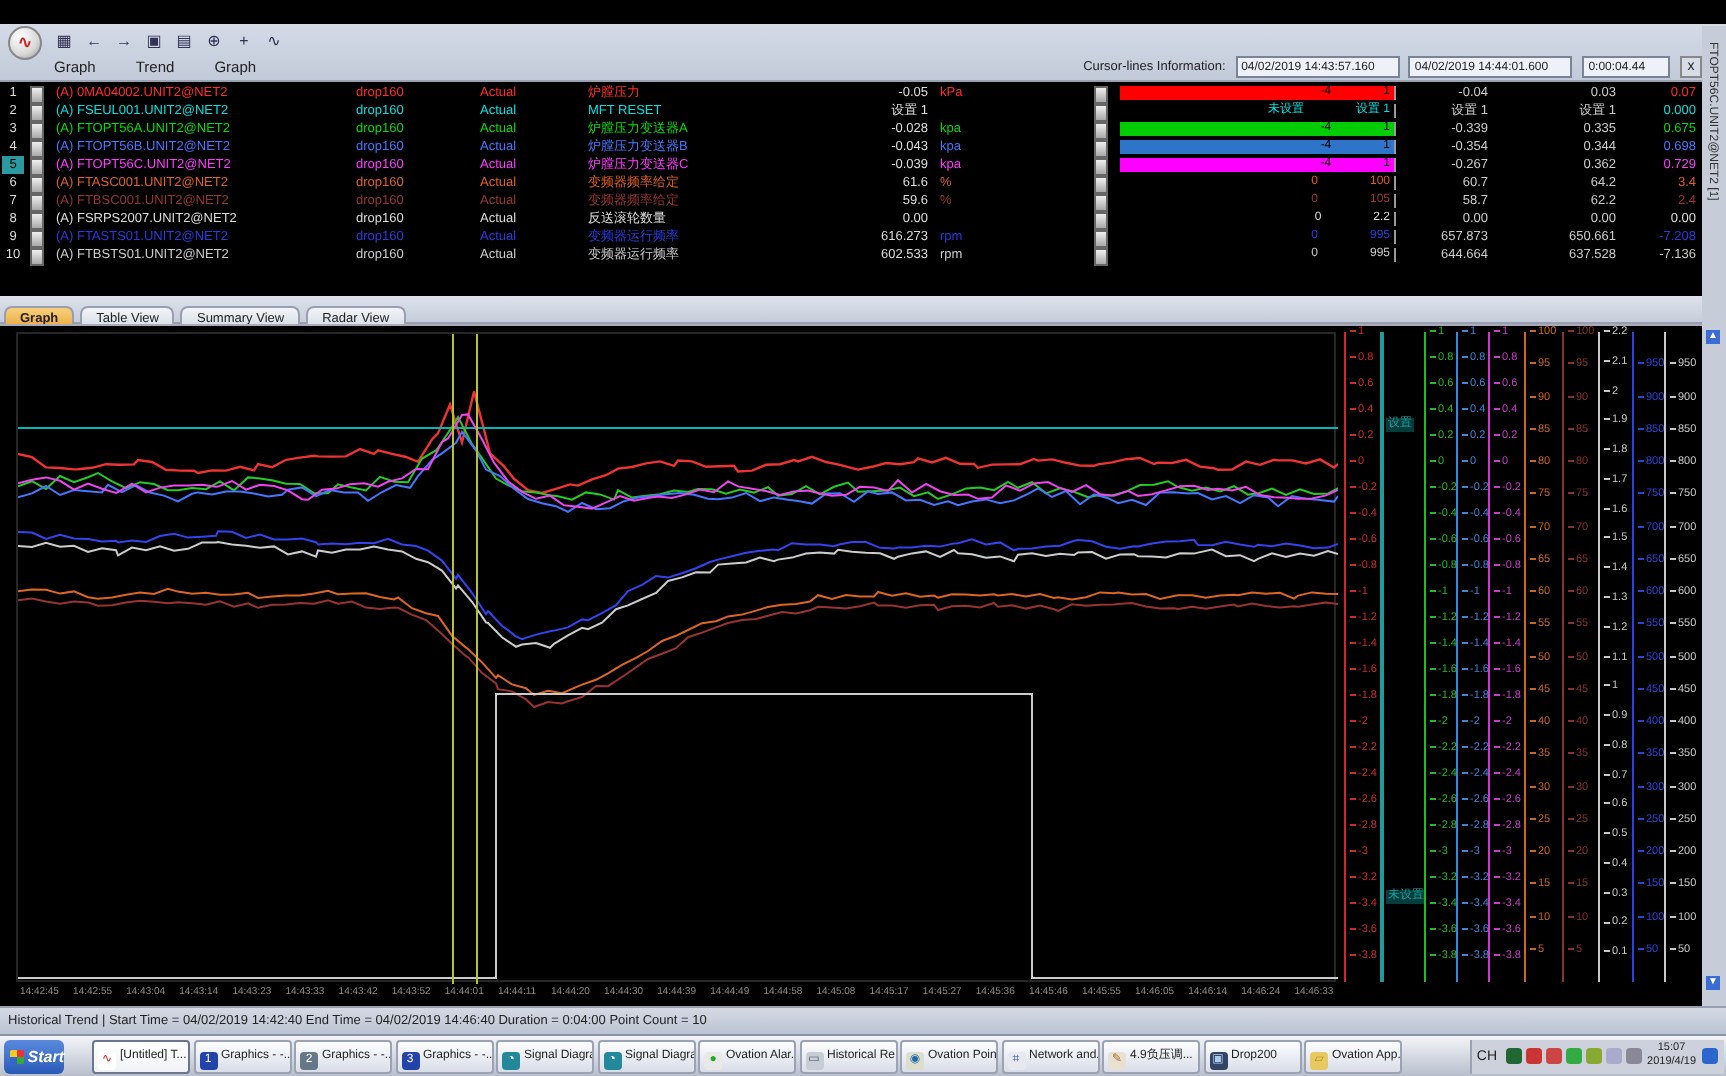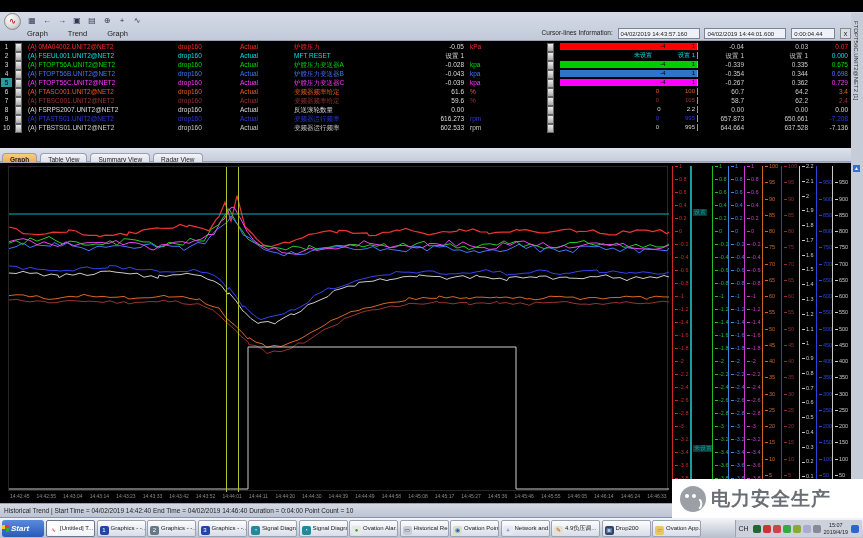--- a/index.html
+++ b/index.html
@@ -93,23 +93,23 @@
 
   
   #statusbar { position:absolute; left:0; top:503px; width:863px; height:14px;
     background:linear-gradient(#d4d9e4,#bcc4d2); border-top:1px solid #98a0b0;
     font-size:6.5px; color:#222; line-height:14px; padding-left:4px; }
 
   
   #taskbar { position:absolute; left:0; top:517px; width:863px; height:21px;
     background:linear-gradient(#f4f5f8,#cfd4de 60%,#b8bfcc); border-top:1px solid #8a94a8;
     white-space:nowrap; }
-  #startbtn { position:absolute; left:2px; top:2px; width:42px; height:17px; border-radius:3px;
+  #startbtn { position:absolute; left:2px; top:2px; width:30px; height:17px; border-radius:3px;
     background:linear-gradient(#5a8ade,#2a5ab8); color:#fff; font-size:8px; font-style:italic;
-    font-weight:bold; line-height:17px; text-align:left; }
+    font-weight:bold; line-height:17px; text-align:right; }
   #startbtn .flag { display:inline-block; width:7px; height:7px; margin-right:2px;
     background:conic-gradient(#e33 0 25%, #3a3 0 50%, #36c 0 75%, #ec2 0); border-radius:1px;
     vertical-align:-1px; }
   .tbtn { position:absolute; top:2px; height:17px; background:linear-gradient(#fdfdfe,#d8dde8);
     border:1px solid #9aa2b4; border-radius:2px; font-size:6px; color:#222; line-height:15px;
     padding:0 2px; overflow:hidden; }
   .tbtn.active { background:linear-gradient(#fff,#f0f2f6); border-color:#6a7690; }
   .tic { display:inline-block; width:9px; height:9px; vertical-align:-2px; margin-right:2px;
     border-radius:2px; font-size:6px; line-height:9px; text-align:center; color:#fff; }
   #tray { position:absolute; right:1px; top:2px; height:17px; background:#ccd1dc;
@@ -694,18 +694,14 @@
         <div class="tbtn" style="left: 500.5px; width: 49px;"><span class="tic" style="background: rgb(232, 232, 240); color: rgb(34, 68, 204);">⌗</span><span>Network and...</span></div>
         <div class="tbtn" style="left: 551px; width: 49px;"><span class="tic" style="background: rgb(232, 224, 208); color: rgb(170, 102, 34);">✎</span><span>4.9负压调...</span></div>
         <div class="tbtn" style="left: 601.5px; width: 49px;"><span class="tic" style="background: rgb(51, 68, 102); color: rgb(170, 204, 238);">▣</span><span>Drop200</span></div>
         <div class="tbtn" style="left: 652px; width: 49px;"><span class="tic" style="background: rgb(232, 200, 96); color: rgb(170, 136, 32);">▱</span><span>Ovation App...</span></div>
       </div>
     <div id="tray">
       <span id="langbox">CH</span><span id="trayicons"><span class="tric" style="background: rgb(34, 102, 51);"></span><span class="tric" style="background: rgb(204, 51, 51);"></span><span class="tric" style="background: rgb(204, 68, 68);"></span><span class="tric" style="background: rgb(51, 170, 68);"></span><span class="tric" style="background: rgb(136, 170, 51);"></span><span class="tric" style="background: rgb(170, 170, 204);"></span><span class="tric" style="background: rgb(136, 136, 153);"></span></span><span id="clock"><span>15:07</span><br><span>2019/4/19</span></span><span class="tric" id="wincorner" style="background: rgb(42, 102, 204);"></span>
     </div>
   </div>
 
-  <div id="watermark">
-    <div id="wmlogo"></div>
-    <div id="wmtext">电力安全生产</div>
-  </div>
 
 </div>
 
 </body></html>

